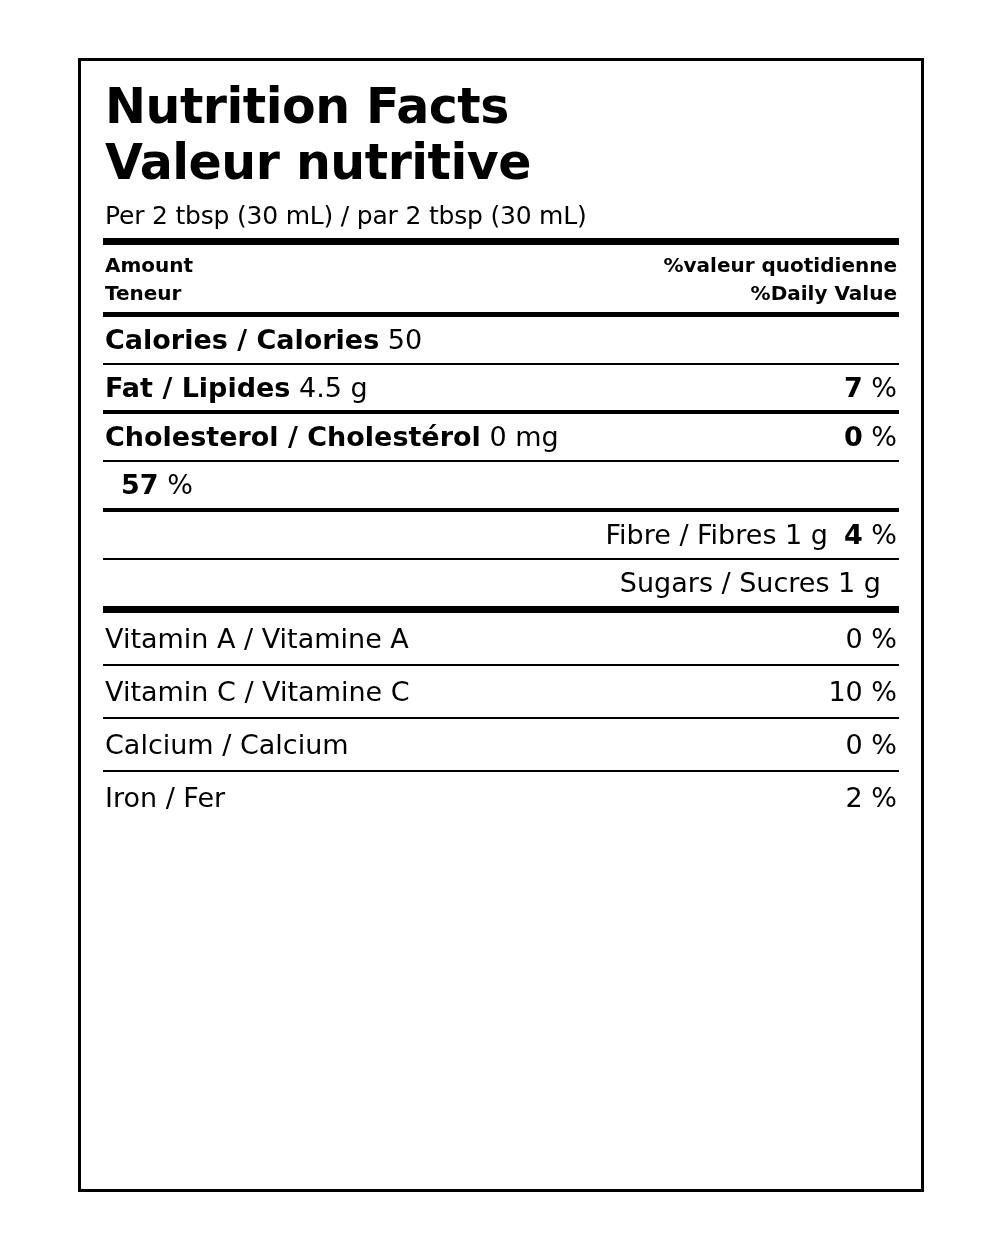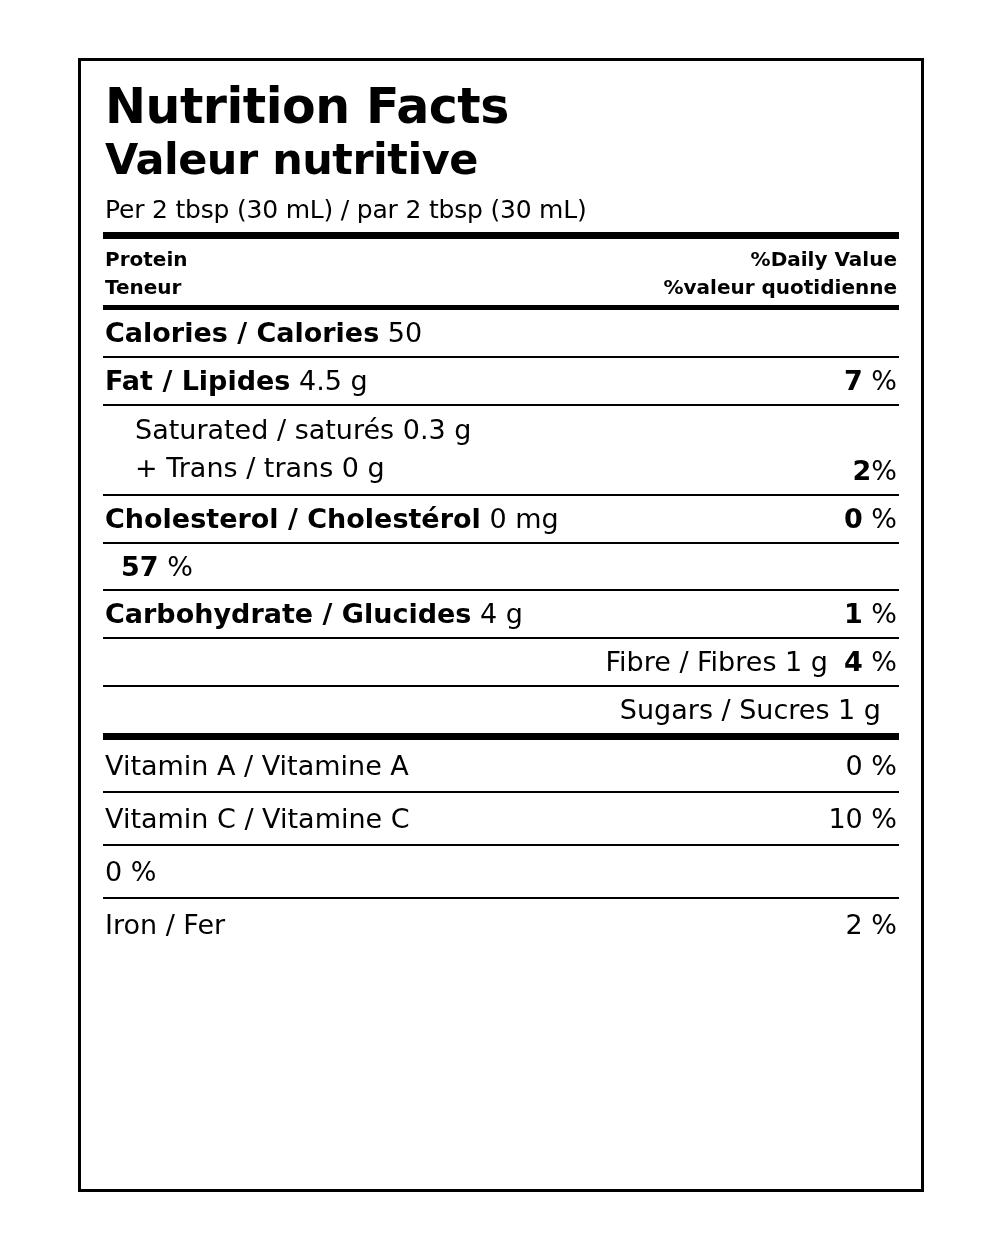--- a/index.html
+++ b/index.html
@@ -37,21 +37,21 @@
   
   .title-en {
     font-size: 49px;
     font-weight: bold;
     letter-spacing: -0.5px;
     line-height: 1.06;
     margin: 0;
     padding: 0 0 0 2px;
   }
   .title-fr {
-    font-size: 43px;
+    font-size: 49px;
     font-weight: bold;
     letter-spacing: -0.5px;
     line-height: 1.06;
     margin: 4px 0 0 0;
     padding: 0 0 0 2px;
   }
   .serving {
     font-size: 25px;
     margin: 12px 0 0 2px;
     letter-spacing: -0.2px;
@@ -148,26 +148,26 @@
   <div class="inner">
 
     <div class="title-en">Nutrition Facts</div>
     <div class="title-fr">Valeur nutritive</div>
     <div class="serving">Per 2 tbsp (30 mL) / par 2 tbsp (30 mL)</div>
 
     <div class="rule-thick"></div>
 
     <div class="headrow">
       <div class="hl">
-        <div>Protein</div>
+        <div>Amount</div>
         <div>Teneur</div>
       </div>
       <div class="hr">
+        <div>%valeur quotidienne</div>
         <div>%Daily Value</div>
-        <div>%valeur quotidienne</div>
       </div>
     </div>
 
     <div class="rule-med"></div>
 
     <div class="row">
       <div class="left">
         <span class="b">Calories / Calories</span>
         <span>50</span>
       </div>
@@ -182,35 +182,20 @@
         <span>4.5 g</span>
       </div>
       <div class="right">
         <span class="b">7</span>
         <span class="pct-unit">%</span>
       </div>
     </div>
 
     <div class="rule-thin"></div>
 
-    <div class="subgroup">
-      <div class="sl">
-        <div>
-          <span>Saturated / saturés</span>
-          <span>0.3 g</span>
-        </div>
-        <div>
-          <span>+ Trans / trans</span>
-          <span>0 g</span>
-        </div>
-      </div>
-      <div class="sr">
-        <span>2</span><span class="pct-unit">%</span>
-      </div>
-    </div>
 
     <div class="rule-thin"></div>
 
     <div class="row">
       <div class="left">
         <span class="b">Cholesterol / Cholestérol</span>
         <span>0 mg</span>
       </div>
       <div class="right">
         <span class="b">0</span>
@@ -222,30 +207,20 @@
 
     <div class="row">
       <div class="right">
         <span class="b">57</span>
         <span class="pct-unit">%</span>
       </div>
     </div>
 
     <div class="rule-thin"></div>
 
-    <div class="row">
-      <div class="left">
-        <span class="b">Carbohydrate / Glucides</span>
-        <span>4 g</span>
-      </div>
-      <div class="right">
-        <span class="b">1</span>
-        <span class="pct-unit">%</span>
-      </div>
-    </div>
 
     <div class="rule-thin"></div>
 
     <div class="row indent">
       <div class="left">
         <span>Fibre / Fibres</span>
         <span>1 g</span>
       </div>
       <div class="right">
         <span class="b">4</span>
@@ -281,20 +256,21 @@
       <div class="vit-row">
         <div class="left">Vitamin C / Vitamine C</div>
         <div class="right">
           <span>10</span>
           <span>%</span>
         </div>
       </div>
       <div class="rule-thin"></div>
 
       <div class="vit-row">
+        <div class="left">Calcium / Calcium</div>
         <div class="right">
           <span>0</span>
           <span>%</span>
         </div>
       </div>
       <div class="rule-thin"></div>
 
       <div class="vit-row">
         <div class="left">Iron / Fer</div>
         <div class="right">

